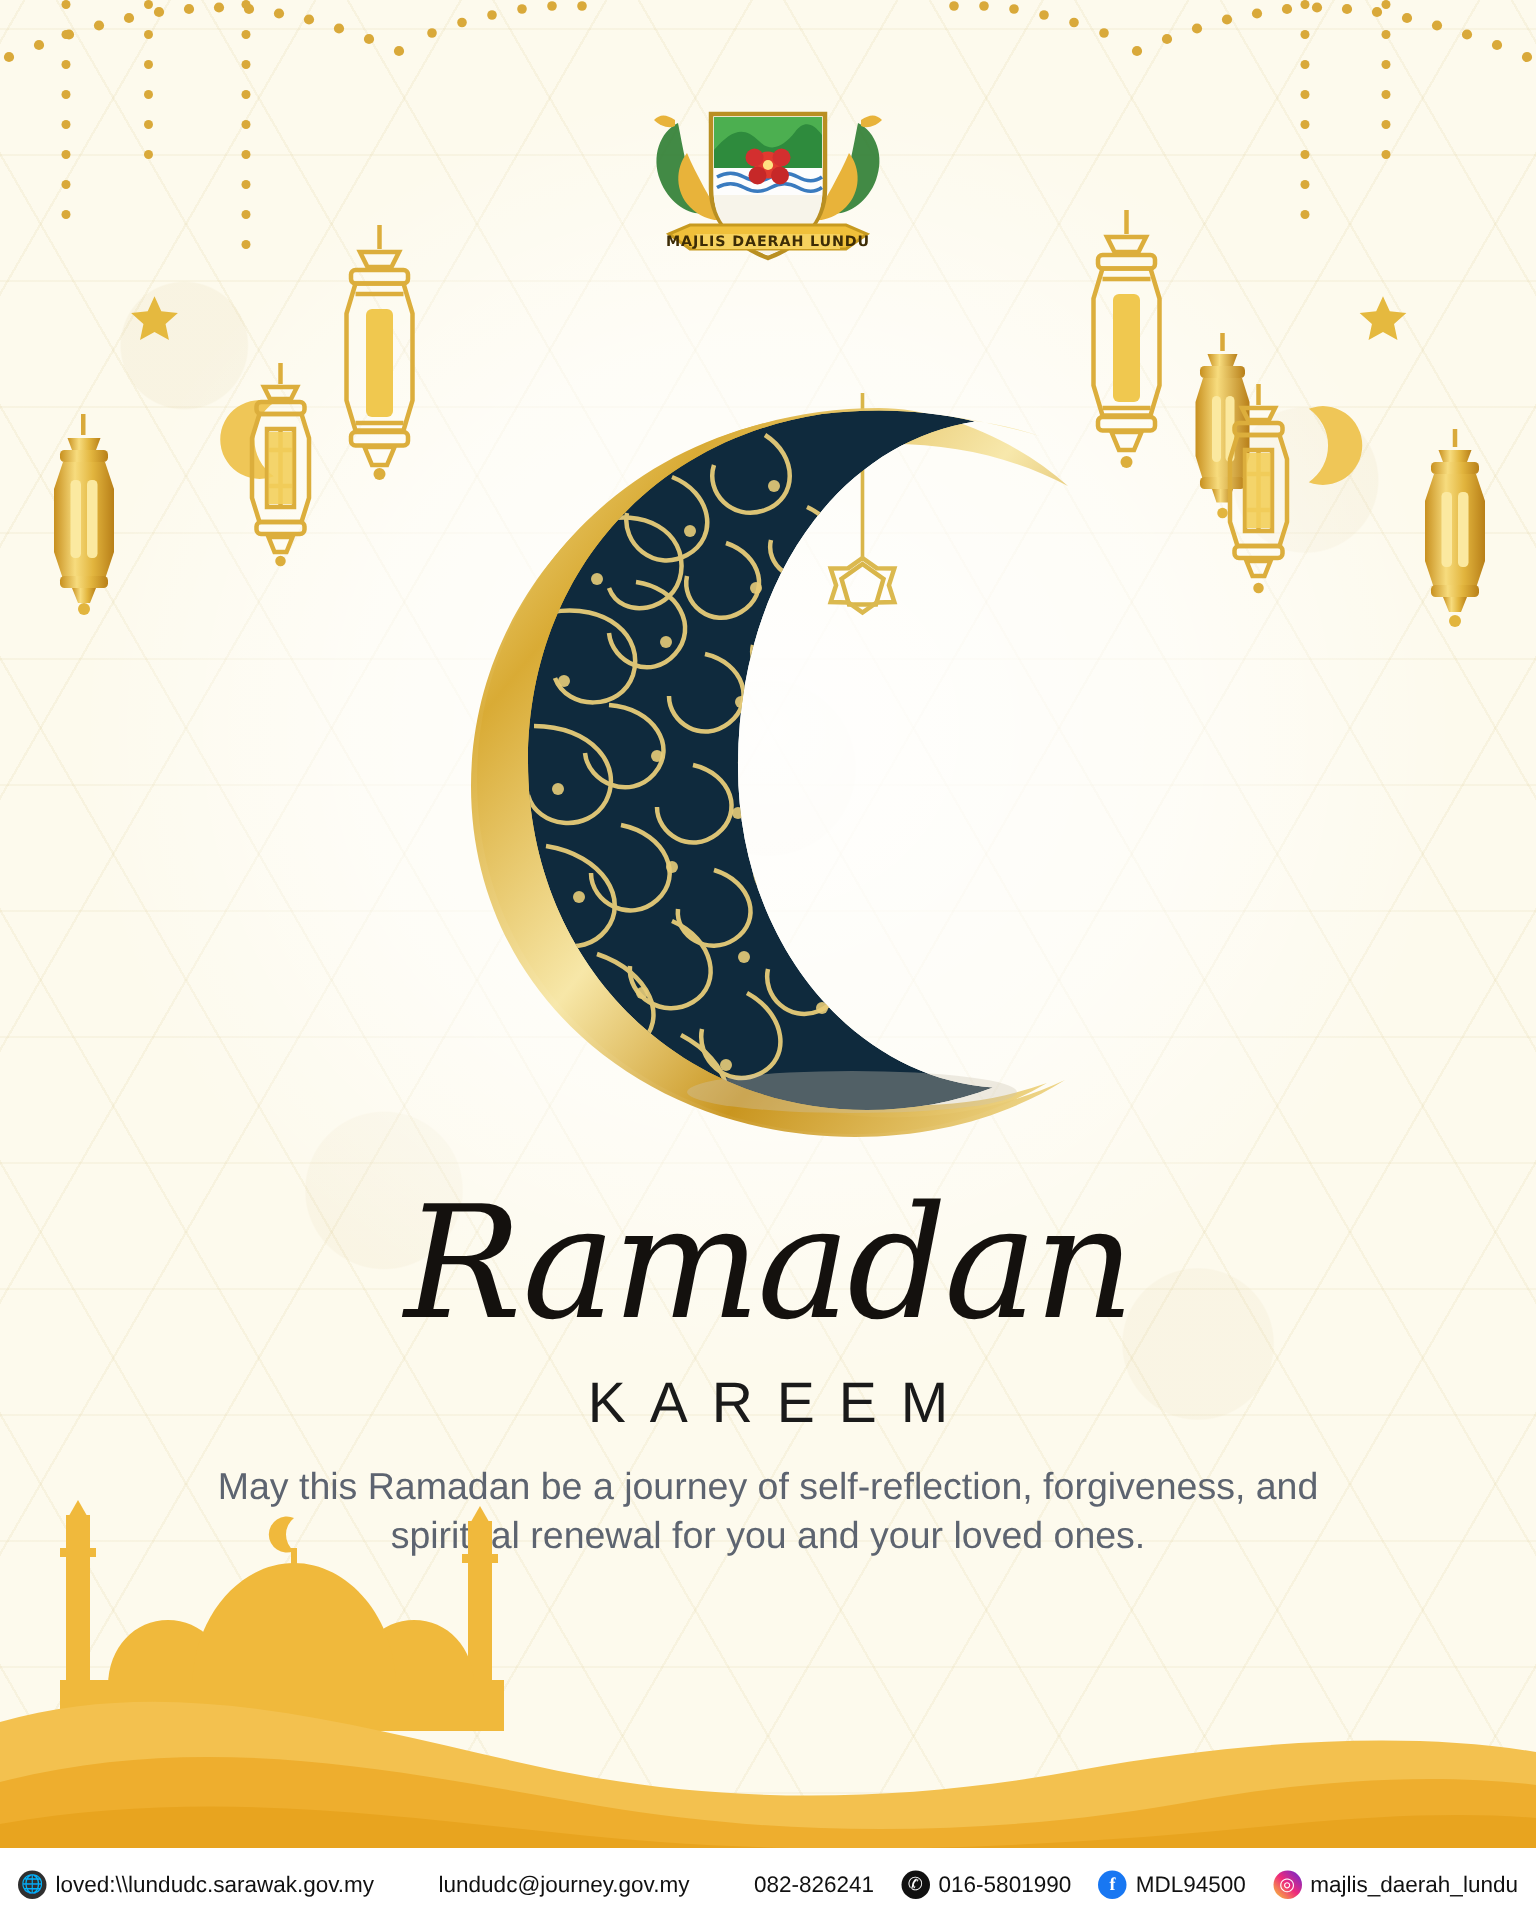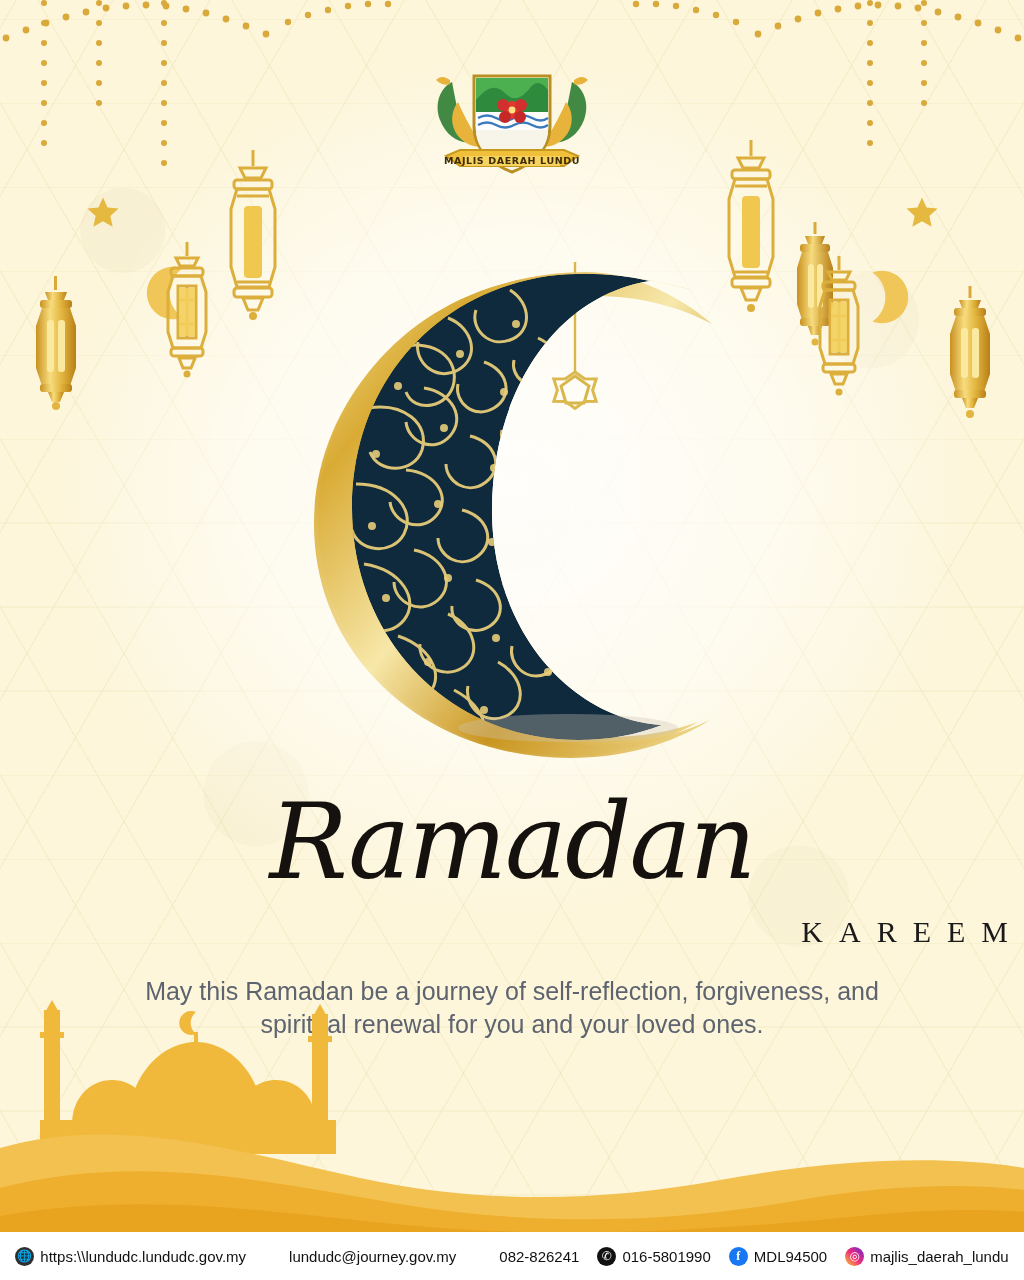--- a/index.html
+++ b/index.html
@@ -5,21 +5,21 @@
   * { box-sizing: border-box; margin: 0; padding: 0; }
   html, body {
     width: 1024px; height: 1280px;
     font-family: "Liberation Sans", sans-serif;
     background: #ffffff;
     overflow: hidden;
   }
   #poster {
     position: relative;
     width: 1024px; height: 1280px;
-    background: #fde047;
+    background: #fef9c3;
     overflow: hidden;
   }
 
   
   .bg-pattern {
     position: absolute; inset: 0;
     background-color: #fdfbf5;
     background-image:
       repeating-linear-gradient(60deg, rgba(222,205,160,.20) 0 1.5px, transparent 1.5px 84px),
       repeating-linear-gradient(-60deg, rgba(222,205,160,.20) 0 1.5px, transparent 1.5px 84px),
@@ -73,23 +73,23 @@
     text-align: center;
     font-family: "DejaVu Serif", serif;
     font-style: italic;
     font-size: 104px;
     line-height: 1;
     color: #14110e;
     letter-spacing: -2px;
   }
   .kareem {
     position: absolute; left: 0; right: 0; top: 915px;
-    text-align: right;
-    font-family: Liberation Serif, serif;
-    font-size: 30px;
+    text-align: center;
+    font-family: Liberation Sans, sans-serif;
+    font-size: 38px;
     letter-spacing: 16px;
     color: #1a1a1a;
     text-indent: 16px;
   }
   .message {
     position: absolute; left: 118px; width: 788px; top: 975px;
     text-align: center;
     font-family: "Liberation Sans", sans-serif;
     font-size: 25px;
     line-height: 1.32;
@@ -531,21 +531,21 @@
 
     <path d="M0 156c120-34 240 4 360 30 120 26 240 24 360 2 110-20 220-26 304-12v64H0z" fill="#f3c14f"></path>
     <path d="M0 196c140-36 270-6 400 16 130 22 270 20 400-4 80-14 160-18 224-10v42H0z" fill="#eeae2e"></path>
     <path d="M0 224c160-28 300 2 440 12 140 10 280 2 420-12 60-6 120-8 164-4v20H0z" fill="#e8a41f"></path>
   </svg>
 
   <div class="footer">
 
     <div class="f-item">
       <span class="glyph g-web">🌐</span>
-      <span>https:\\lundudc.lundudc.gov.my</span>
+      <span>loved:\\lundudc.sarawak.gov.my</span>
     </div>
 
     <div class="f-item">
       <span class="glyph g-mail">✉</span>
       <span>lundudc@journey.gov.my</span>
     </div>
 
     <div class="f-item">
       <span class="glyph g-phone">☎</span>
       <span>082-826241</span>

